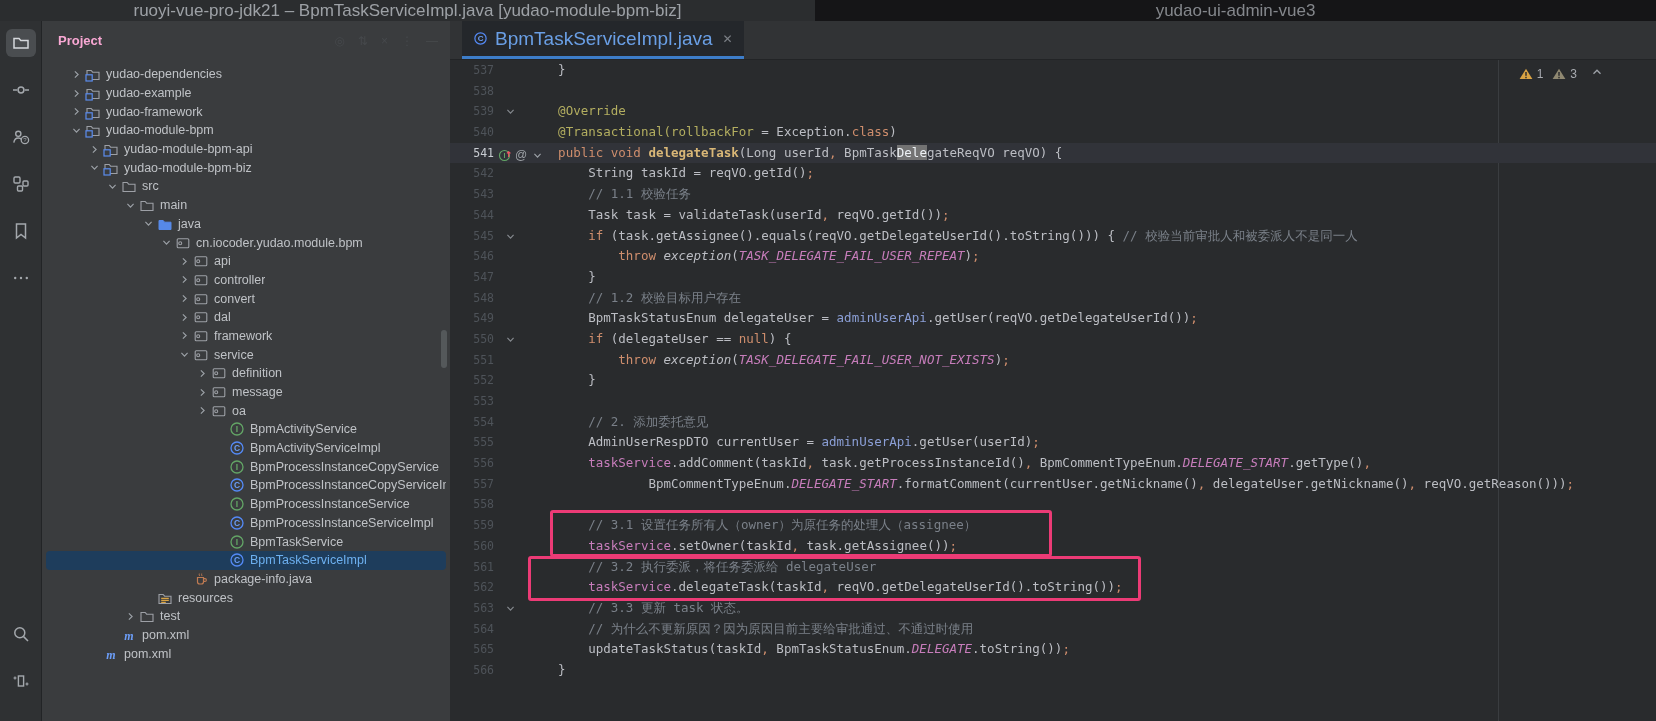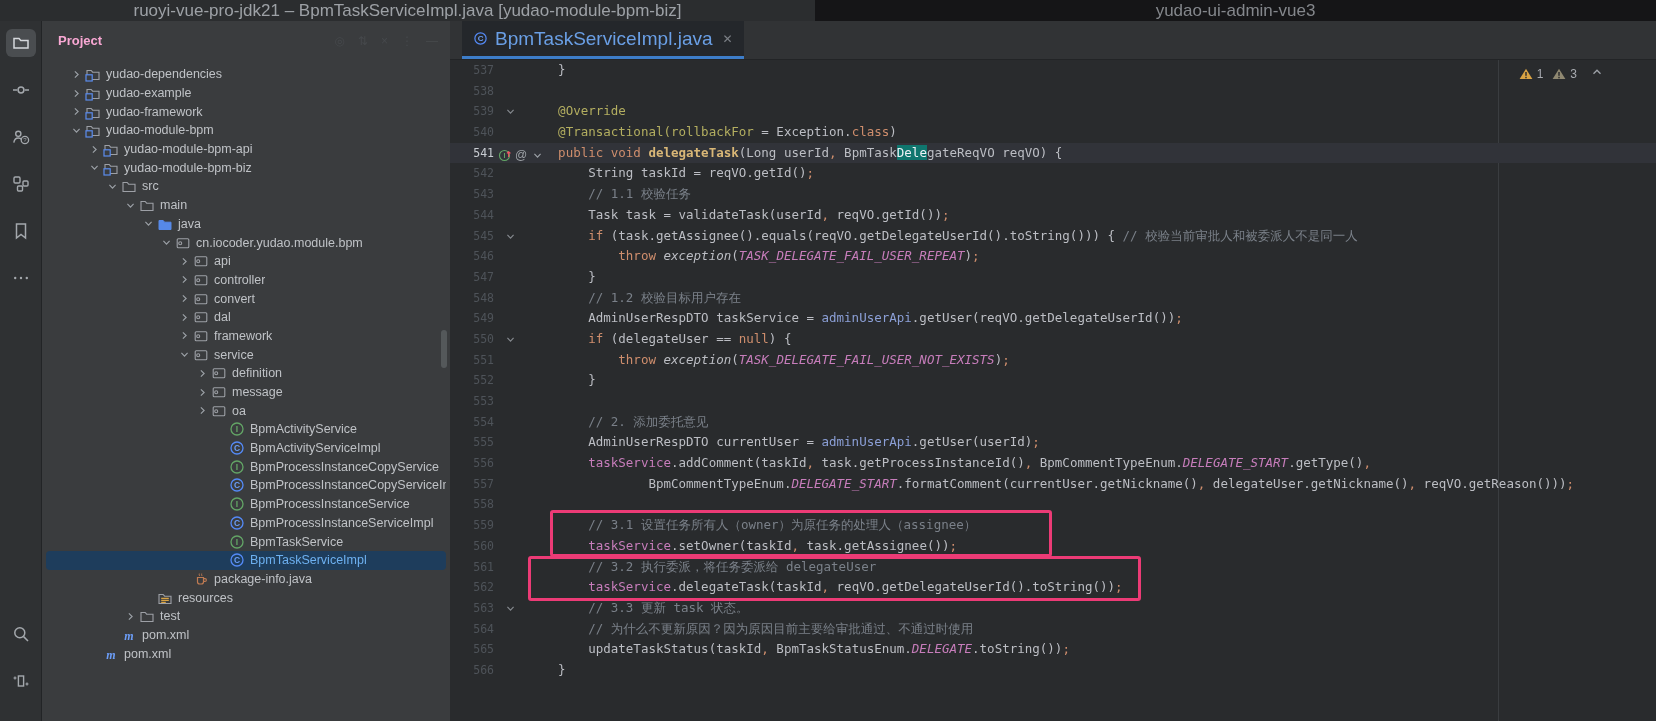--- a/index.html
+++ b/index.html
@@ -70,21 +70,21 @@
   .t-text { color:#bcbec4; }
   .t-kw   { color:#cf8e6d; }
   .t-ann  { color:#b3ae60; }
   .t-decl { color:#d9b777; font-weight:bold; }
   .t-cmt  { color:#7a8089; }
   .t-const{ color:#c77dbb; font-style:italic; }
   .t-field{ color:#c77dbb; }
   .t-field2{ color:#8b9fd6; }
   .t-punc { color:#cf8e6d; }
   .t-ital { color:#bcbec4; font-style:italic; }
-  .t-sel  { background:#0f766e; color:#eef2f6; }
+  .t-sel  { background:#737373; color:#eef2f6; }
 
   .annot { position:absolute; border:3px solid #ec3b76; border-radius:3px; z-index:5; }
 
   .inspections { position:absolute; top:5px; right:52px; display:flex; align-items:center; gap:9px;
     font-family:"Liberation Sans",sans-serif; font-size:12px; color:#a8abb0; z-index:3; }
   .insp-item { display:flex; align-items:center; gap:4px; }
 </style>
 </head>
 <body>
 
@@ -647,21 +647,21 @@
                   </svg></span></span></span><span class="code">    <span class="t-kw">public</span><span class="t-text"> </span><span class="t-kw">void</span><span class="t-text"> </span><span class="t-decl">delegateTask</span><span class="t-text">(Long userId</span><span class="t-punc">,</span><span class="t-text"> BpmTask</span><span class="t-sel">Dele</span><span class="t-text">gateReqVO reqVO) {</span></span></div>
           <div class="cl"><span class="num">542</span><span class="gut"></span><span class="code">        <span class="t-text">String taskId = reqVO.getId()</span><span class="t-punc">;</span></span></div>
           <div class="cl"><span class="num">543</span><span class="gut"></span><span class="code">        <span class="t-cmt">// 1.1 校验任务</span></span></div>
           <div class="cl"><span class="num">544</span><span class="gut"></span><span class="code">        <span class="t-text">Task task = validateTask(userId</span><span class="t-punc">,</span><span class="t-text"> reqVO.getId())</span><span class="t-punc">;</span></span></div>
           <div class="cl"><span class="num">545</span><span class="gut"><span class="fold"><svg viewBox="0 0 16 16" xmlns="http://www.w3.org/2000/svg" style="width: 13px; height: 13px; opacity: 0.8;">
                   <path d="M4.2 6l3.8 4 3.8-4" fill="none" stroke="#9da2a8" stroke-width="1.4"></path>
                 </svg></span></span><span class="code">        <span class="t-kw">if</span><span class="t-text"> (task.getAssignee().equals(reqVO.getDelegateUserId().toString())) { </span><span class="t-cmt">// 校验当前审批人和被委派人不是同一人</span></span></div>
           <div class="cl"><span class="num">546</span><span class="gut"></span><span class="code">            <span class="t-kw">throw</span><span class="t-text"> </span><span class="t-ital">exception</span><span class="t-text">(</span><span class="t-const">TASK_DELEGATE_FAIL_USER_REPEAT</span><span class="t-text">)</span><span class="t-punc">;</span></span></div>
           <div class="cl"><span class="num">547</span><span class="gut"></span><span class="code">        <span class="t-text">}</span></span></div>
           <div class="cl"><span class="num">548</span><span class="gut"></span><span class="code">        <span class="t-cmt">// 1.2 校验目标用户存在</span></span></div>
-          <div class="cl"><span class="num">549</span><span class="gut"></span><span class="code">        <span class="t-text">AdminUserRespDTO taskService = </span><span class="t-field2">adminUserApi</span><span class="t-text">.getUser(reqVO.getDelegateUserId())</span><span class="t-punc">;</span></span></div>
+          <div class="cl"><span class="num">549</span><span class="gut"></span><span class="code">        <span class="t-text">BpmTaskStatusEnum delegateUser = </span><span class="t-field2">adminUserApi</span><span class="t-text">.getUser(reqVO.getDelegateUserId())</span><span class="t-punc">;</span></span></div>
           <div class="cl"><span class="num">550</span><span class="gut"><span class="fold"><svg viewBox="0 0 16 16" xmlns="http://www.w3.org/2000/svg" style="width: 13px; height: 13px; opacity: 0.8;">
                   <path d="M4.2 6l3.8 4 3.8-4" fill="none" stroke="#9da2a8" stroke-width="1.4"></path>
                 </svg></span></span><span class="code">        <span class="t-kw">if</span><span class="t-text"> (delegateUser == </span><span class="t-kw">null</span><span class="t-text">) {</span></span></div>
           <div class="cl"><span class="num">551</span><span class="gut"></span><span class="code">            <span class="t-kw">throw</span><span class="t-text"> </span><span class="t-ital">exception</span><span class="t-text">(</span><span class="t-const">TASK_DELEGATE_FAIL_USER_NOT_EXISTS</span><span class="t-text">)</span><span class="t-punc">;</span></span></div>
           <div class="cl"><span class="num">552</span><span class="gut"></span><span class="code">        <span class="t-text">}</span></span></div>
           <div class="cl"><span class="num">553</span><span class="gut"></span><span class="code"></span></div>
           <div class="cl"><span class="num">554</span><span class="gut"></span><span class="code">        <span class="t-cmt">// 2. 添加委托意见</span></span></div>
           <div class="cl"><span class="num">555</span><span class="gut"></span><span class="code">        <span class="t-text">AdminUserRespDTO currentUser = </span><span class="t-field2">adminUserApi</span><span class="t-text">.getUser(userId)</span><span class="t-punc">;</span></span></div>
           <div class="cl"><span class="num">556</span><span class="gut"></span><span class="code">        <span class="t-field">taskService</span><span class="t-text">.addComment(taskId</span><span class="t-punc">,</span><span class="t-text"> task.getProcessInstanceId()</span><span class="t-punc">,</span><span class="t-text"> BpmCommentTypeEnum.</span><span class="t-const">DELEGATE_START</span><span class="t-text">.getType()</span><span class="t-punc">,</span></span></div>
           <div class="cl"><span class="num">557</span><span class="gut"></span><span class="code">                <span class="t-text">BpmCommentTypeEnum.</span><span class="t-const">DELEGATE_START</span><span class="t-text">.formatComment(currentUser.getNickname()</span><span class="t-punc">,</span><span class="t-text"> delegateUser.getNickname()</span><span class="t-punc">,</span><span class="t-text"> reqVO.getReason()))</span><span class="t-punc">;</span></span></div>

